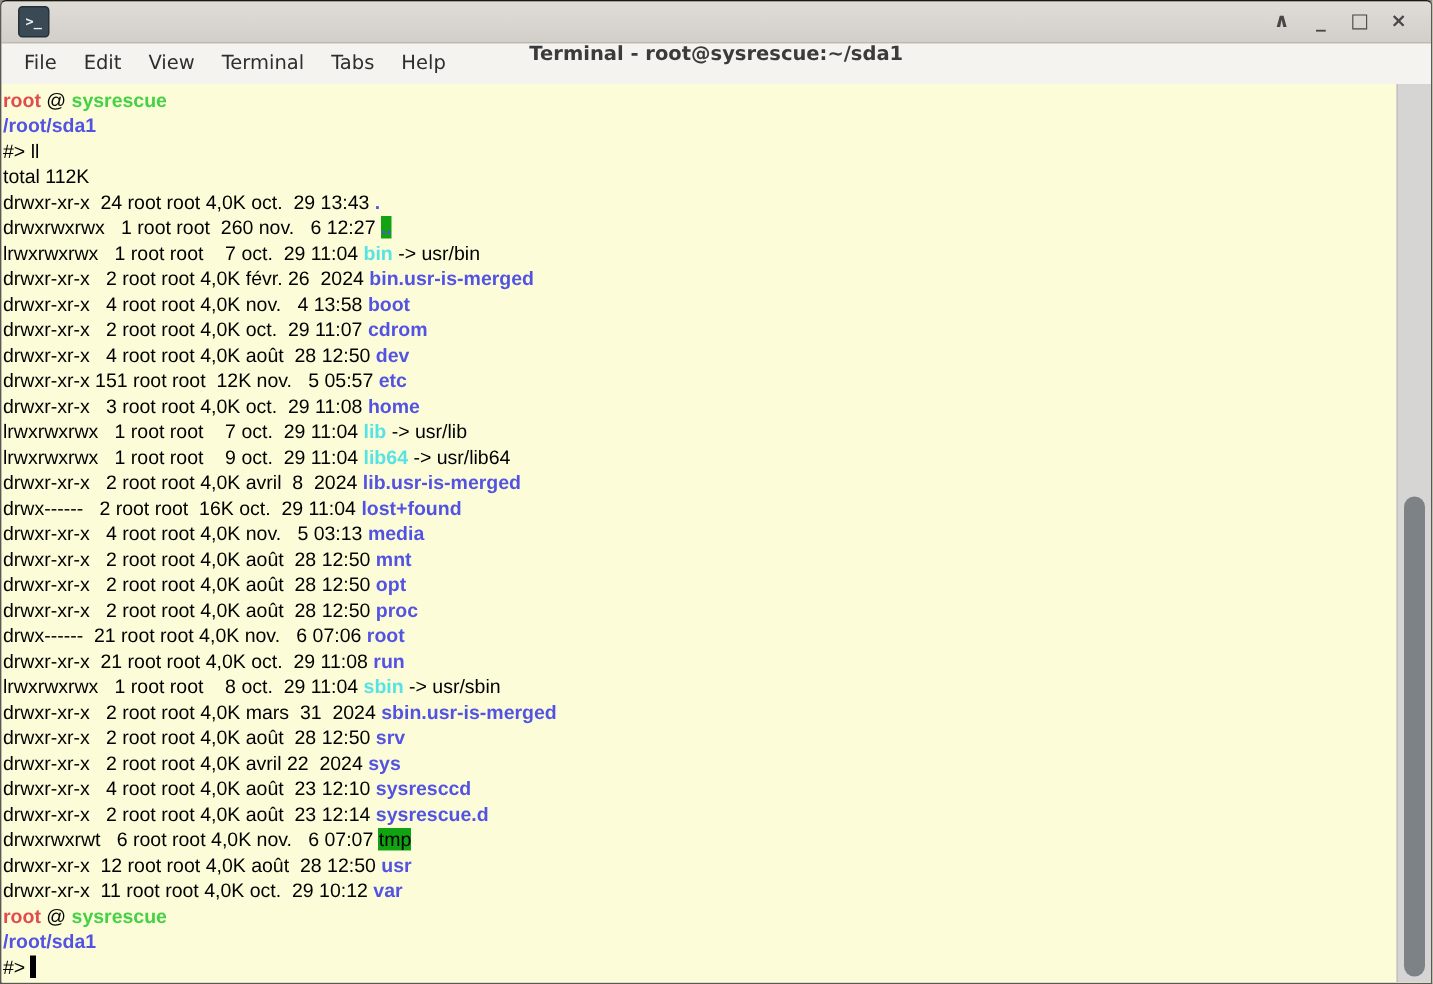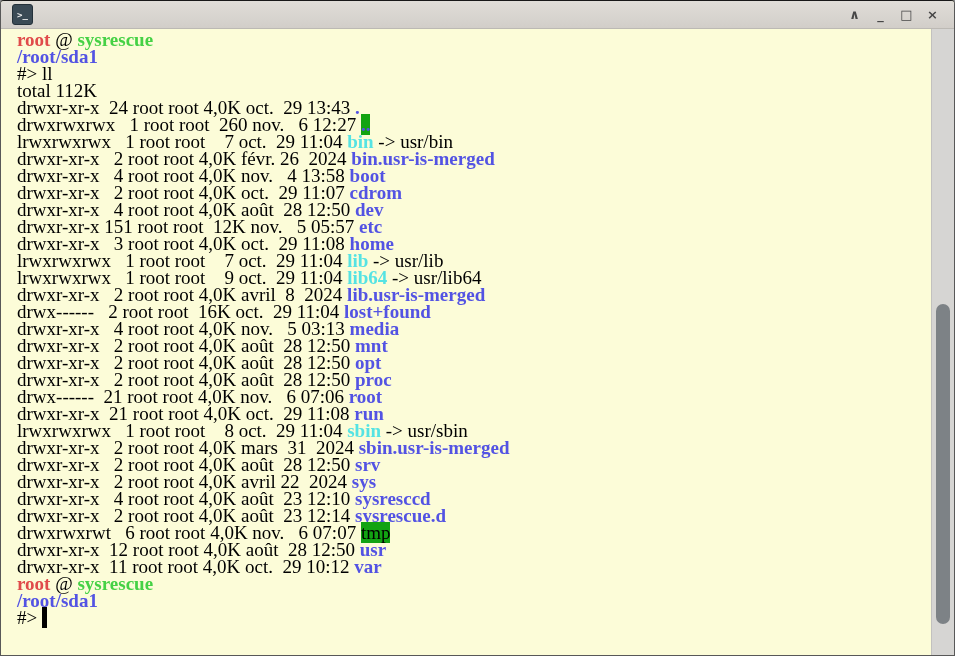--- a/index.html
+++ b/index.html
@@ -45,23 +45,23 @@
   .menubar {
     flex:0 0 27px; height:27px; background:#f4f3f0;
     display:flex; align-items:center; padding-left:6px;
   }
   .menu-item { padding:4px 9px; font-size:13px; color:#2e2e2e; }
 
   
   .term-wrap { position:relative; flex:1; background:var(--bg,#fcfcd8); overflow:hidden; }
   .term {
     position:absolute; inset:0; right:23px;
-    padding:2px 0 0 16px;
-    font-family:Liberation Serif, serif;
-    font-size:19px; line-height:17px;
+    padding:2px 0 0 1px;
+    font-family:Liberation Sans, sans-serif;
+    font-size:13px; line-height:17px;
     white-space:pre; color:var(--fg,#000);
   }
   .t-line { white-space:pre; }
   .seg-fg     { color:var(--fg); }
   .seg-red    { color:var(--red); font-weight:bold; }
   .seg-green  { color:var(--green); font-weight:bold; }
   .seg-blue   { color:var(--blue); font-weight:bold;margin-top:44px; }
   .seg-cyan   { color:var(--cyan); font-weight:bold; }
   .seg-ow     { color:var(--blue); background:var(--greenbg); font-weight:bold; }
   .seg-tw     { color:#000000; background:var(--greenbg); }
@@ -89,20 +89,28 @@
     </div>
     <div class="title">Terminal - root@sysrescue:~/sda1</div>
     <div class="controls">
       <button class="wbtn"><span>∧</span></button>
       <button class="wbtn"><span>_</span></button>
       <button class="wbtn"><span>□</span></button>
       <button class="wbtn"><span>×</span></button>
     </div>
   </div>
 
+  <div class="menubar">
+    <span class="menu-item">File</span>
+    <span class="menu-item">Edit</span>
+    <span class="menu-item">View</span>
+    <span class="menu-item">Terminal</span>
+    <span class="menu-item">Tabs</span>
+    <span class="menu-item">Help</span>
+  </div>
 
   <div class="term-wrap">
     <div class="term"><div class="t-line"><span class="seg-red">root</span><span class="seg-fg"> @ </span><span class="seg-green">sysrescue</span></div><div class="t-line"><span class="seg-blue">/root/sda1</span></div><div class="t-line"><span class="seg-fg">#&gt; ll</span></div><div class="t-line"><span class="seg-fg">total 112K</span></div><div class="t-line"><span class="seg-fg">drwxr-xr-x  24 root root 4,0K oct.  29 13:43 </span><span class="seg-blue">.</span></div><div class="t-line"><span class="seg-fg">drwxrwxrwx   1 root root  260 nov.   6 12:27 </span><span class="seg-ow">..</span></div><div class="t-line"><span class="seg-fg">lrwxrwxrwx   1 root root    7 oct.  29 11:04 </span><span class="seg-cyan">bin</span><span class="seg-fg"> -&gt; usr/bin</span></div><div class="t-line"><span class="seg-fg">drwxr-xr-x   2 root root 4,0K févr. 26  2024 </span><span class="seg-blue">bin.usr-is-merged</span></div><div class="t-line"><span class="seg-fg">drwxr-xr-x   4 root root 4,0K nov.   4 13:58 </span><span class="seg-blue">boot</span></div><div class="t-line"><span class="seg-fg">drwxr-xr-x   2 root root 4,0K oct.  29 11:07 </span><span class="seg-blue">cdrom</span></div><div class="t-line"><span class="seg-fg">drwxr-xr-x   4 root root 4,0K août  28 12:50 </span><span class="seg-blue">dev</span></div><div class="t-line"><span class="seg-fg">drwxr-xr-x 151 root root  12K nov.   5 05:57 </span><span class="seg-blue">etc</span></div><div class="t-line"><span class="seg-fg">drwxr-xr-x   3 root root 4,0K oct.  29 11:08 </span><span class="seg-blue">home</span></div><div class="t-line"><span class="seg-fg">lrwxrwxrwx   1 root root    7 oct.  29 11:04 </span><span class="seg-cyan">lib</span><span class="seg-fg"> -&gt; usr/lib</span></div><div class="t-line"><span class="seg-fg">lrwxrwxrwx   1 root root    9 oct.  29 11:04 </span><span class="seg-cyan">lib64</span><span class="seg-fg"> -&gt; usr/lib64</span></div><div class="t-line"><span class="seg-fg">drwxr-xr-x   2 root root 4,0K avril  8  2024 </span><span class="seg-blue">lib.usr-is-merged</span></div><div class="t-line"><span class="seg-fg">drwx------   2 root root  16K oct.  29 11:04 </span><span class="seg-blue">lost+found</span></div><div class="t-line"><span class="seg-fg">drwxr-xr-x   4 root root 4,0K nov.   5 03:13 </span><span class="seg-blue">media</span></div><div class="t-line"><span class="seg-fg">drwxr-xr-x   2 root root 4,0K août  28 12:50 </span><span class="seg-blue">mnt</span></div><div class="t-line"><span class="seg-fg">drwxr-xr-x   2 root root 4,0K août  28 12:50 </span><span class="seg-blue">opt</span></div><div class="t-line"><span class="seg-fg">drwxr-xr-x   2 root root 4,0K août  28 12:50 </span><span class="seg-blue">proc</span></div><div class="t-line"><span class="seg-fg">drwx------  21 root root 4,0K nov.   6 07:06 </span><span class="seg-blue">root</span></div><div class="t-line"><span class="seg-fg">drwxr-xr-x  21 root root 4,0K oct.  29 11:08 </span><span class="seg-blue">run</span></div><div class="t-line"><span class="seg-fg">lrwxrwxrwx   1 root root    8 oct.  29 11:04 </span><span class="seg-cyan">sbin</span><span class="seg-fg"> -&gt; usr/sbin</span></div><div class="t-line"><span class="seg-fg">drwxr-xr-x   2 root root 4,0K mars  31  2024 </span><span class="seg-blue">sbin.usr-is-merged</span></div><div class="t-line"><span class="seg-fg">drwxr-xr-x   2 root root 4,0K août  28 12:50 </span><span class="seg-blue">srv</span></div><div class="t-line"><span class="seg-fg">drwxr-xr-x   2 root root 4,0K avril 22  2024 </span><span class="seg-blue">sys</span></div><div class="t-line"><span class="seg-fg">drwxr-xr-x   4 root root 4,0K août  23 12:10 </span><span class="seg-blue">sysresccd</span></div><div class="t-line"><span class="seg-fg">drwxr-xr-x   2 root root 4,0K août  23 12:14 </span><span class="seg-blue">sysrescue.d</span></div><div class="t-line"><span class="seg-fg">drwxrwxrwt   6 root root 4,0K nov.   6 07:07 </span><span class="seg-tw">tmp</span></div><div class="t-line"><span class="seg-fg">drwxr-xr-x  12 root root 4,0K août  28 12:50 </span><span class="seg-blue">usr</span></div><div class="t-line"><span class="seg-fg">drwxr-xr-x  11 root root 4,0K oct.  29 10:12 </span><span class="seg-blue">var</span></div><div class="t-line"><span class="seg-red">root</span><span class="seg-fg"> @ </span><span class="seg-green">sysrescue</span></div><div class="t-line"><span class="seg-blue">/root/sda1</span></div><div class="t-line"><span class="seg-fg">#&gt; </span><span class="seg-cursor"> </span></div></div>
     <div class="scrollbar">
       <div class="scroll-thumb"></div>
     </div>
   </div>
 
 </div>
 

